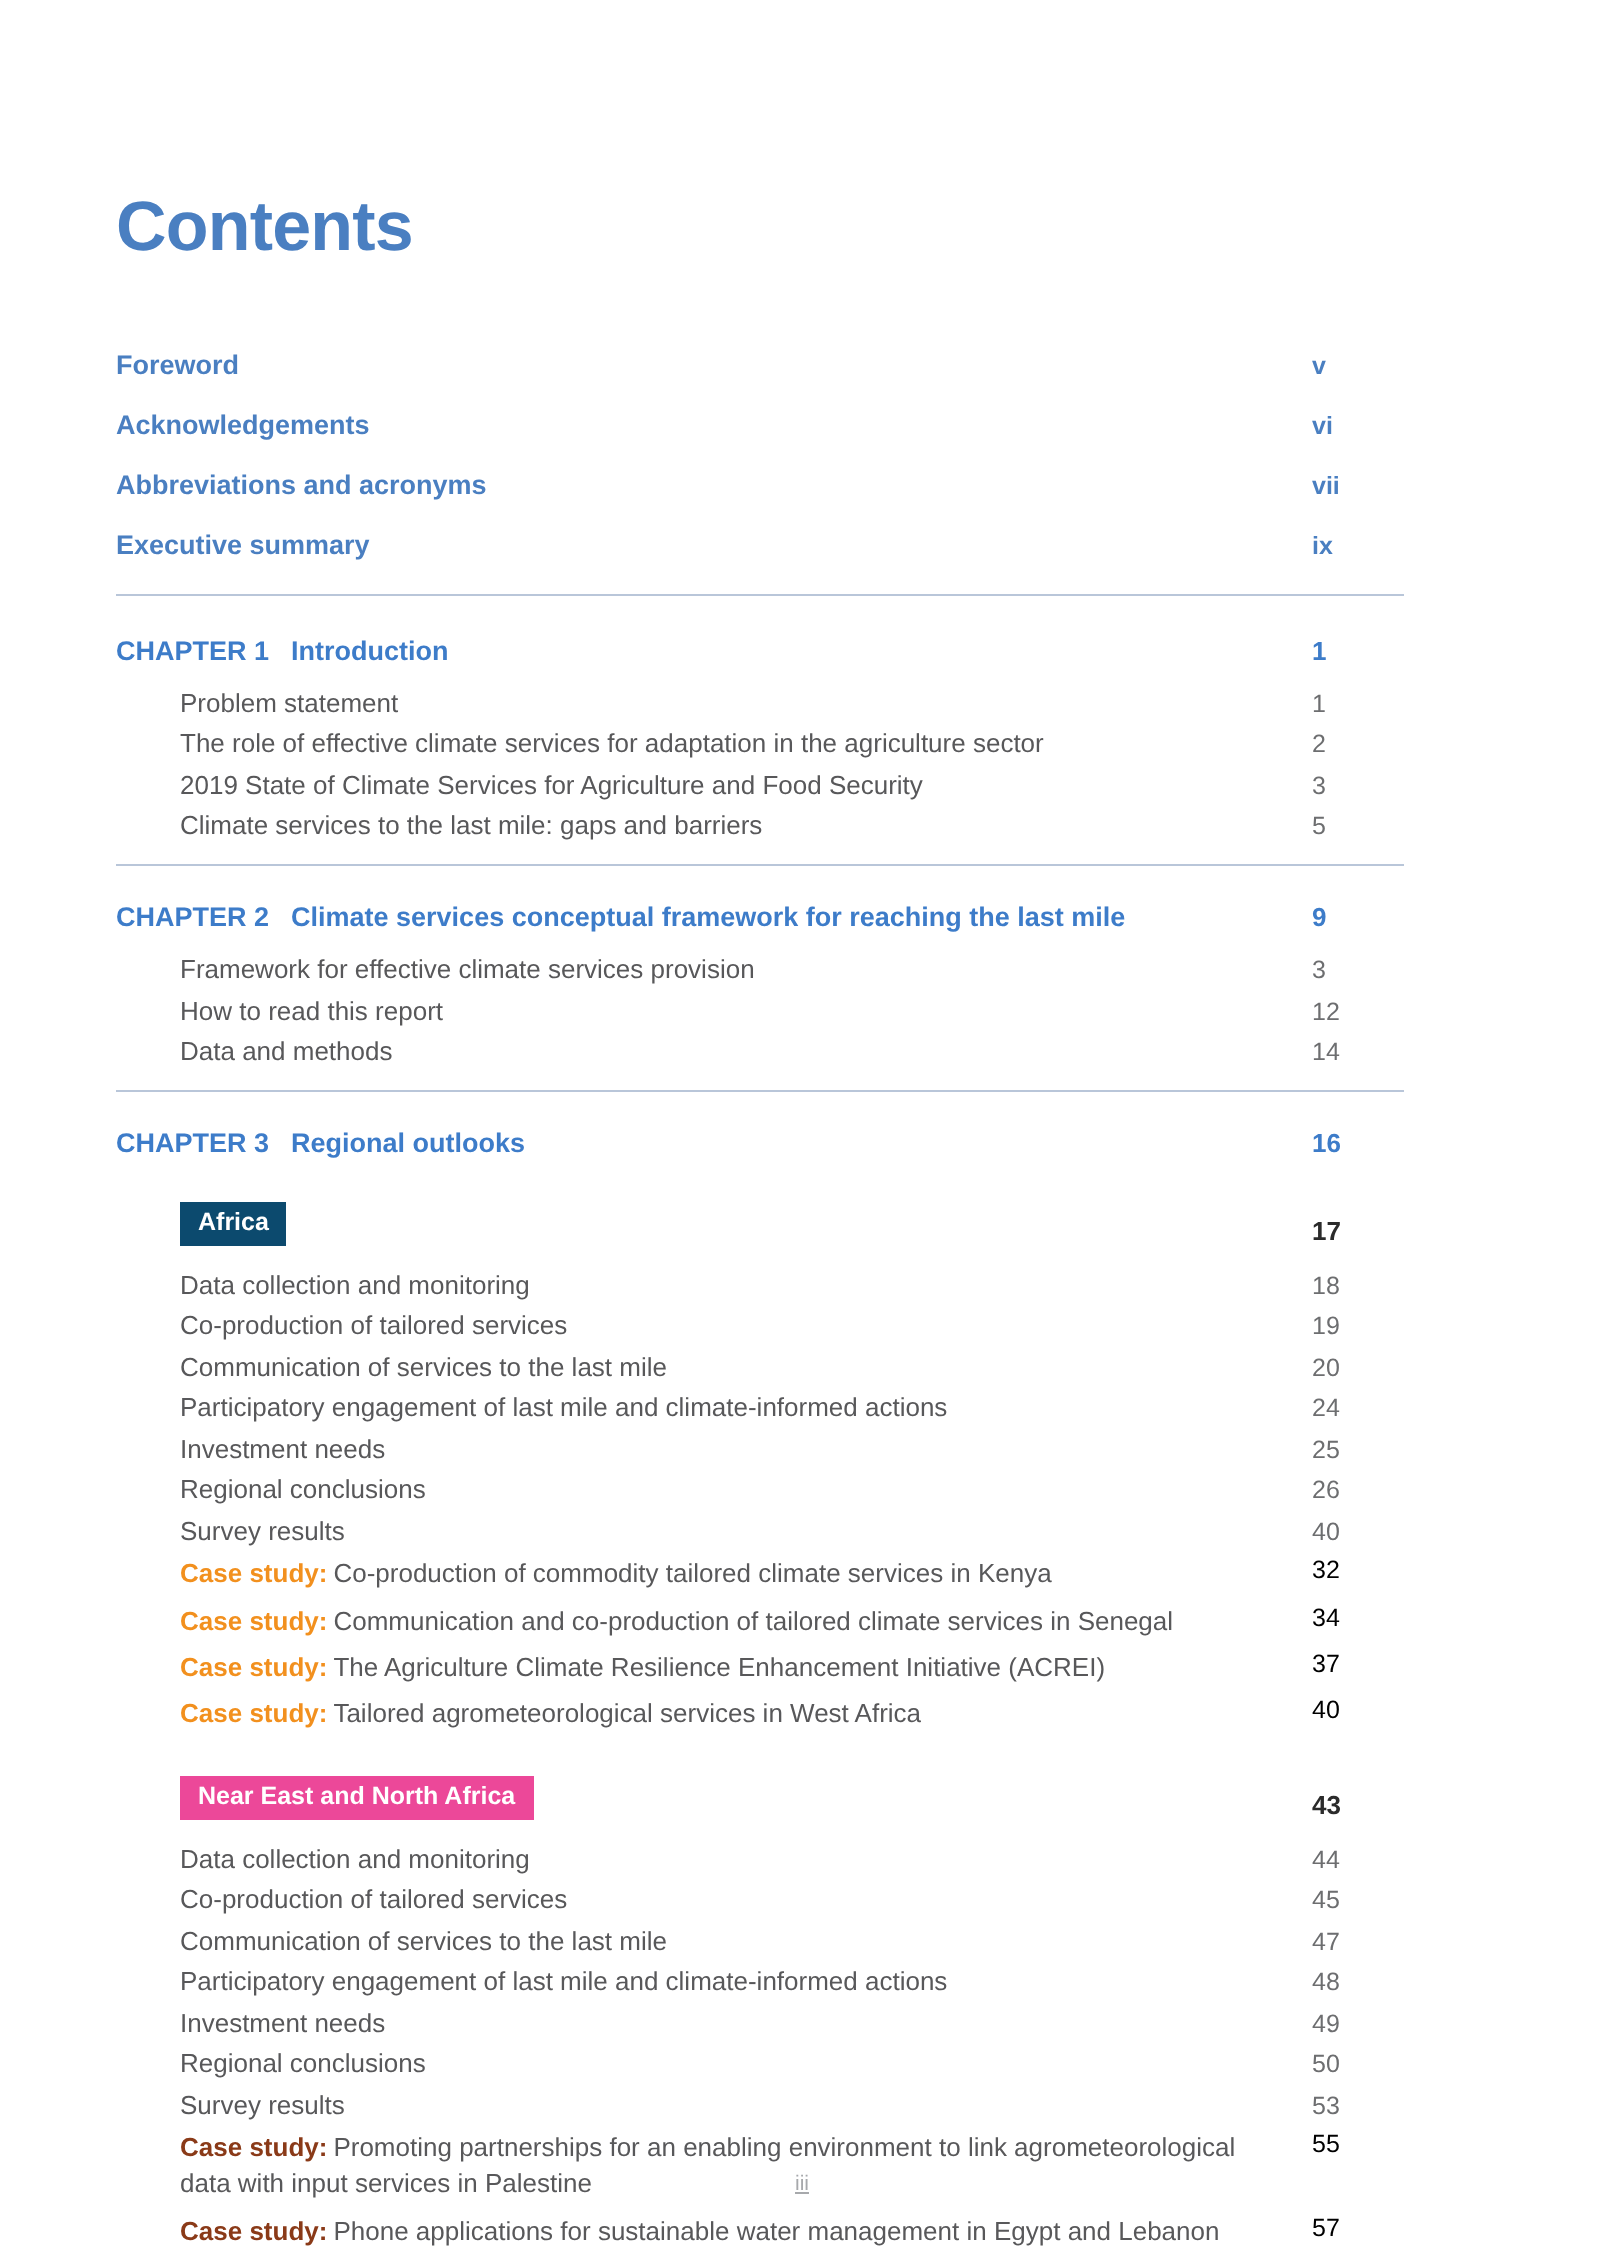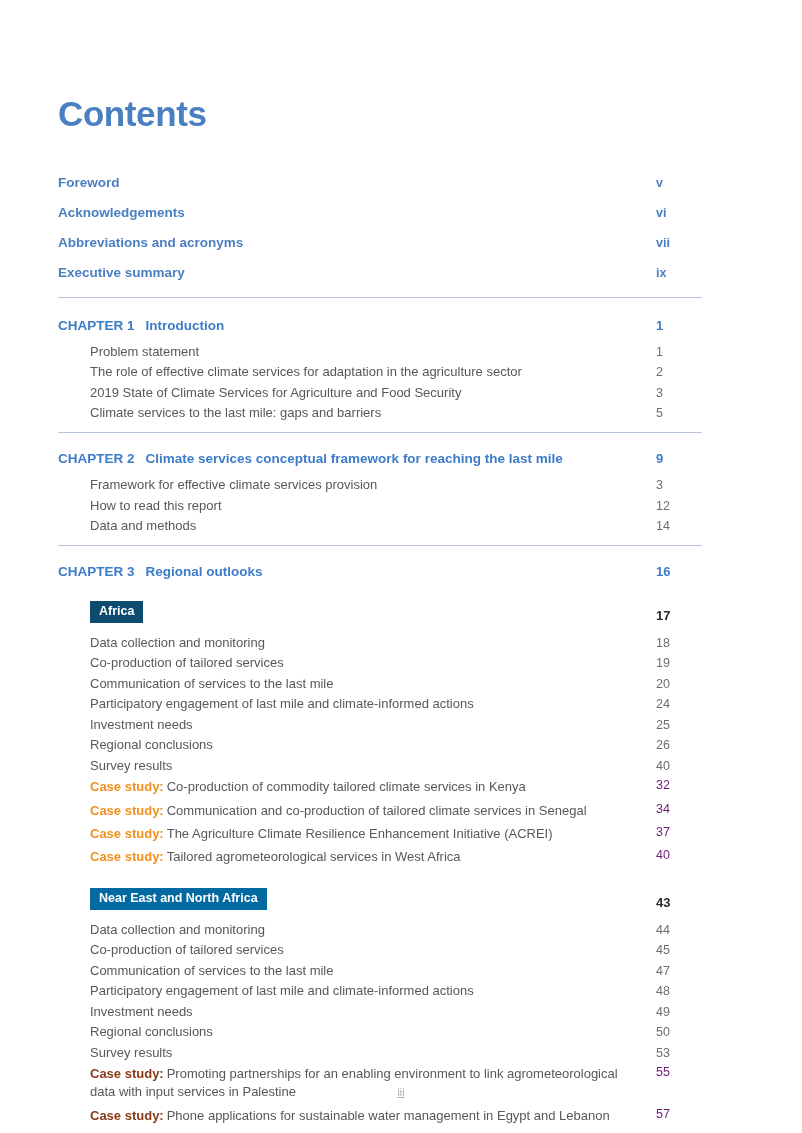--- a/index.html
+++ b/index.html
@@ -123,21 +123,21 @@
   .badge {
     display: inline-block;
     color: #ffffff;
     font-size: 12.5px;
     font-weight: bold;
     padding: 3px 9px 4px 9px;
     line-height: 1.15;
     white-space: nowrap;
   }
   .badge-africa { background: #0c4a6e; }
-  .badge-nena   { background: #0369a1; }
+  .badge-nena   { background: #ec4899; }
   .region-head .spacer { flex: 1 1 auto; }
   .region-head .pg {
     flex: 0 0 46px;
     width: 46px;
     text-align: left;
     padding-left: 2px;
     font-size: 13px;
     font-weight: bold;
     color: #2b2b2b;
   }
@@ -154,21 +154,21 @@
   .case .label {
     max-width: 534px;
     line-height: 1.38;
   }
   .case .cs-tag {
     font-weight: bold;
     margin-right: 3px;
   }
   .case .cs-text { color: #58585a; }
   .case .pg {
-    color: #701a75;
+    color: #000000;
     font-size: 12.5px;
     flex: 0 0 46px;
     text-align: left;
     padding-left: 2px;
   }
   .cs-africa .cs-tag { color: #f2901e; }
   .cs-nena   .cs-tag { color: #8a3a18; }
 
   .region-block { margin-bottom: 6px; }
 

